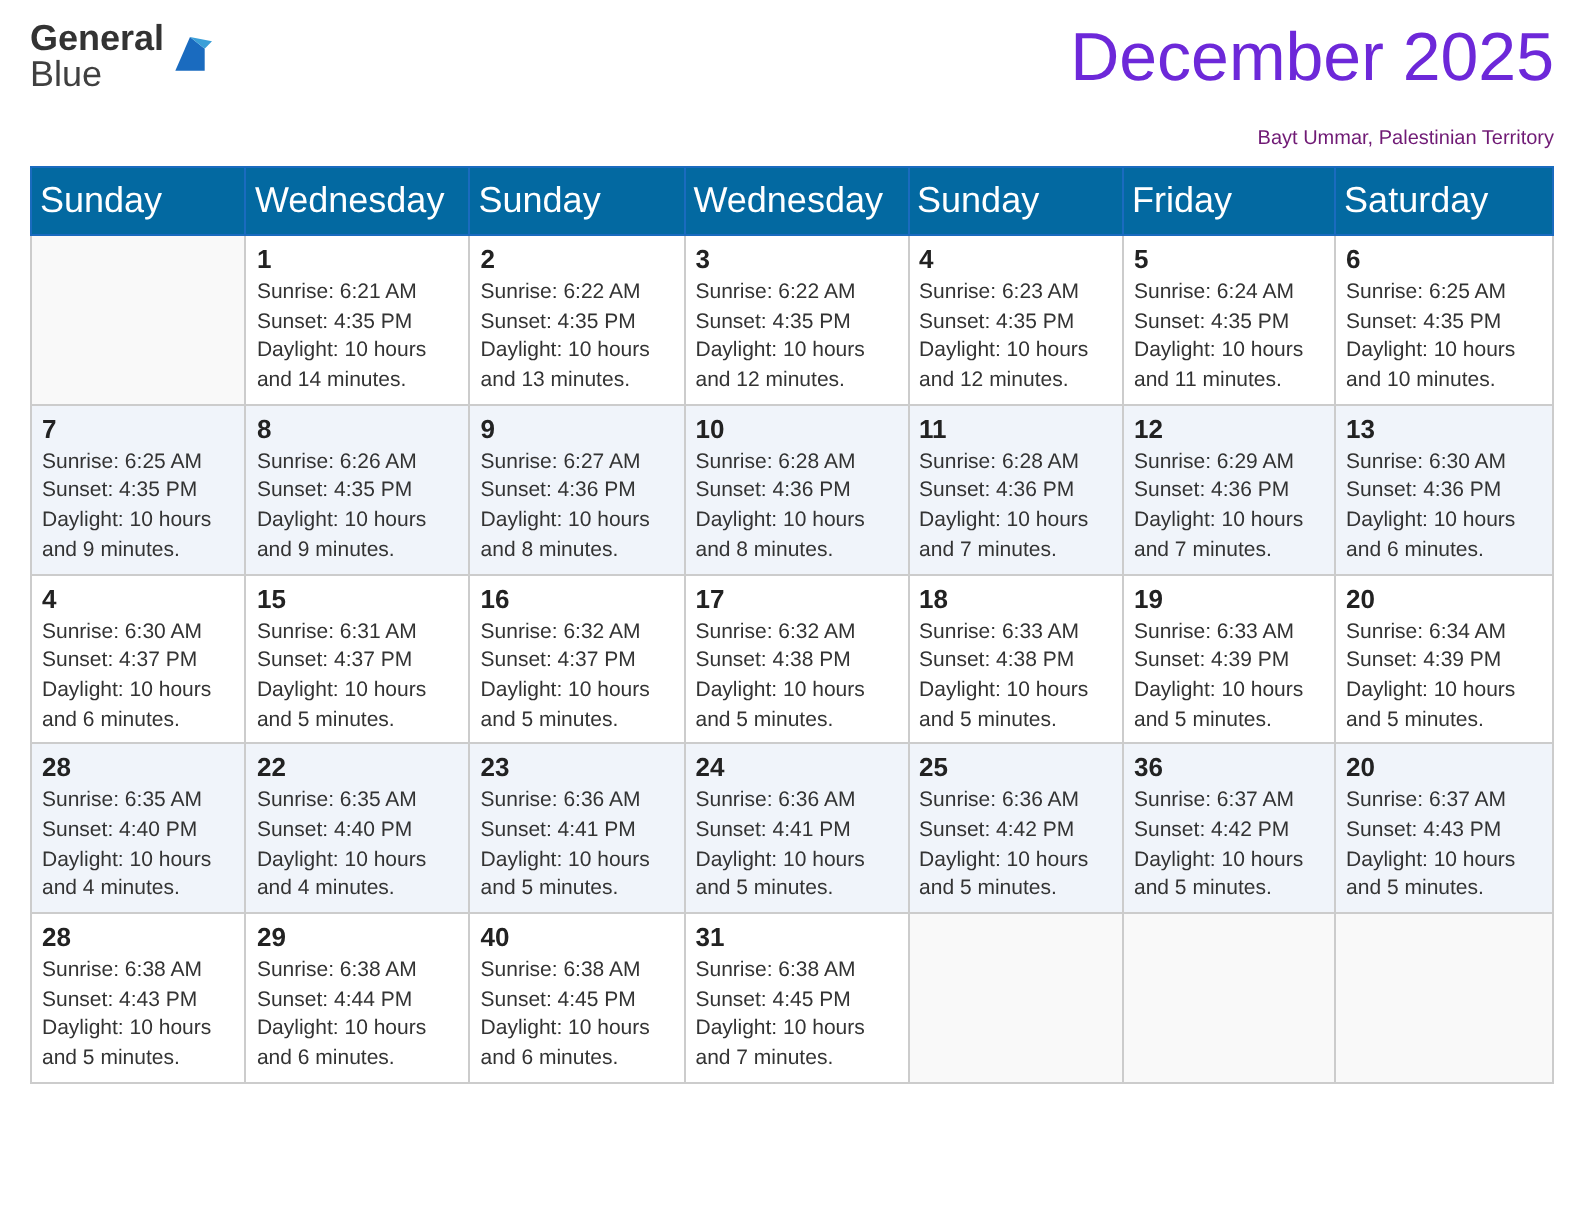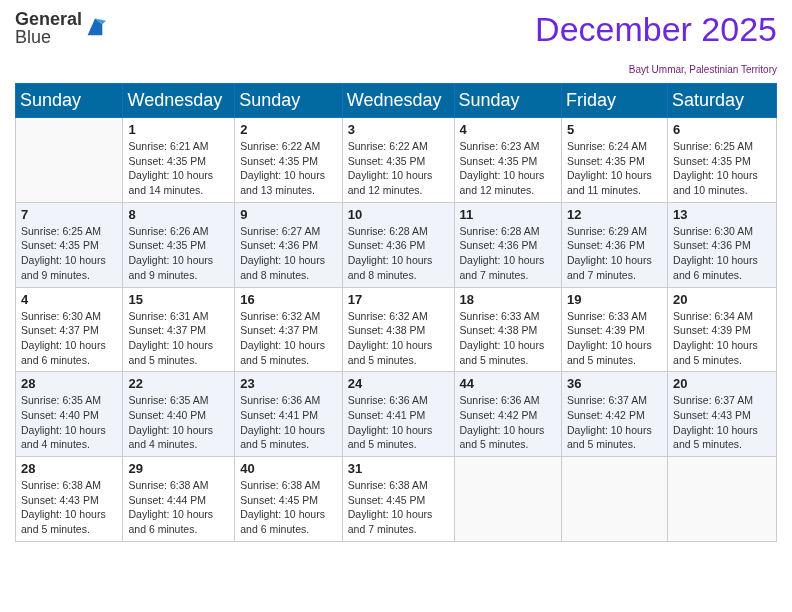--- a/index.html
+++ b/index.html
@@ -229,21 +229,21 @@
         </td>
         <td>
           <span class="day-number">23</span>
           <div class="day-info">Sunrise: 6:36 AM<br>Sunset: 4:41 PM<br>Daylight: 10 hours and 5 minutes.</div>
         </td>
         <td>
           <span class="day-number">24</span>
           <div class="day-info">Sunrise: 6:36 AM<br>Sunset: 4:41 PM<br>Daylight: 10 hours and 5 minutes.</div>
         </td>
         <td>
-          <span class="day-number">44</span>
+          <span class="day-number">25</span>
           <div class="day-info">Sunrise: 6:36 AM<br>Sunset: 4:42 PM<br>Daylight: 10 hours and 5 minutes.</div>
         </td>
         <td>
           <span class="day-number">36</span>
           <div class="day-info">Sunrise: 6:37 AM<br>Sunset: 4:42 PM<br>Daylight: 10 hours and 5 minutes.</div>
         </td>
         <td>
           <span class="day-number">20</span>
           <div class="day-info">Sunrise: 6:37 AM<br>Sunset: 4:43 PM<br>Daylight: 10 hours and 5 minutes.</div>
         </td>

